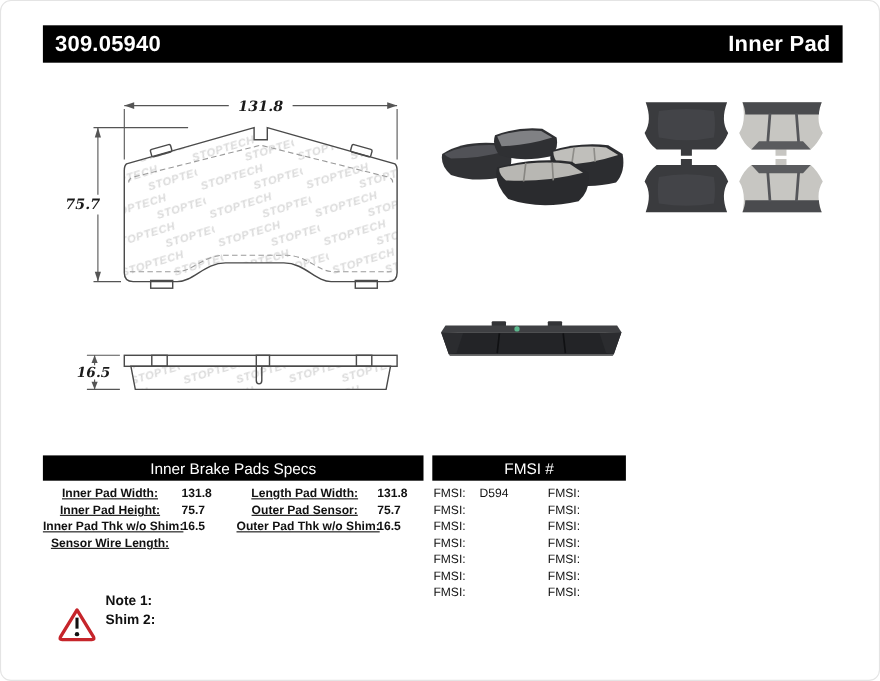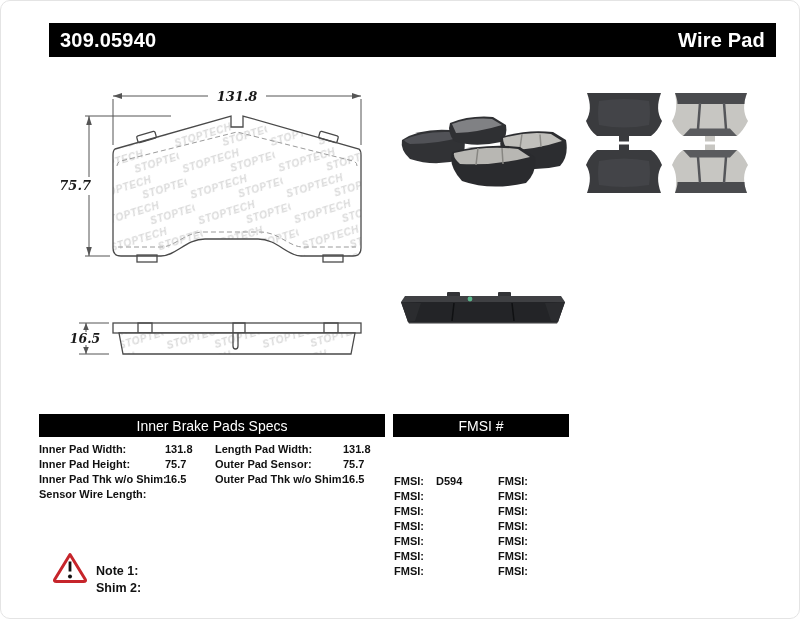--- a/index.html
+++ b/index.html
@@ -11,21 +11,21 @@
   }
   html,body{margin:0;padding:0;background:#ffffff;}
   body{width:800px;height:619px;font-family:"Liberation Sans",sans-serif;}
   .page{
     position:relative;width:798px;height:617px;background:#fff;
     border:1px solid #e4e4e4;border-radius:10px;overflow:hidden;
   }
   .abs{position:absolute;}
   
   .header-bar{
-    left:48px;top:22px;width:727px;height:34px;background:var(--header-bg);
+    left:38px;top:22px;width:727px;height:34px;background:var(--header-bg);
     color:var(--header-text);display:flex;justify-content:space-between;align-items:center;
     padding:0 11px;box-sizing:border-box;font-size:20px;font-weight:700;letter-spacing:0.2px;
   }
   
   .dim-label{font:italic 700 13px "DejaVu Serif",serif;fill:#1a1a1a;}
   .dim-label.small{font-size:12.5px;}
   .wmt{font:italic 700 10px "Liberation Sans",sans-serif;fill:#dadada;letter-spacing:0.6px;}
   .dline{stroke:#555;stroke-width:1;fill:none;}
   .darrow{fill:#555;stroke:none;}
   .outline{stroke:var(--stroke);stroke-width:1.3;fill:none;}
@@ -33,43 +33,43 @@
   
   .thead{
     background:var(--header-bg);color:var(--header-text);height:23px;
     display:flex;align-items:center;justify-content:center;
     font-size:14px;font-weight:400;
   }
   .thead-split{justify-content:space-around;}
   .thead-split span{flex:1;text-align:center;}
   .spec-col{font-size:11px;font-weight:700;color:var(--ink);}
   .spec-row{display:flex;height:15px;line-height:15px;white-space:nowrap;}
-  .spec-row .lbl{width:122px;text-align:left;}
+  .spec-row .lbl{width:122px;text-align:center;text-decoration:underline;}
   .spec-col.outer .spec-row .lbl{width:124px;}
   .spec-row .val{margin-left:4px;text-align:left;}
-  .fmsi-col{font-size:11px;font-weight:700;color:var(--ink);margin-top:32px;}
+  .fmsi-col{font-size:11px;font-weight:400;color:var(--ink);}
   .fmsi-row{display:flex;height:15px;line-height:15px;white-space:nowrap;}
   .fmsi-row .lbl{width:36px;text-align:left;}
   .fmsi-row .val{margin-left:6px;}
   .rel-col{font-size:11px;font-weight:700;color:var(--ink);}
   .rel-row{display:flex;height:15px;line-height:15px;white-space:nowrap;}
   .rel-row .val{margin-left:5px;}
   
   .notes{font-size:12.5px;font-weight:700;color:var(--ink);}
   .note-row{height:17px;line-height:17px;display:flex;}
   .note-row span + span{margin-left:5px;}
 </style>
 </head>
 <body>
 
 <div class="page">
 
   <div class="abs header-bar">
     <span>309.05940</span>
-    <span>Wire Pad</span>
+    <span>Inner Pad</span>
   </div>
 
   <svg class="abs" style="left:60px;top:85px;" width="310" height="180" viewBox="0 0 310 180">
     <defs>
       <pattern id="wm" patternUnits="userSpaceOnUse" width="92" height="27" patternTransform="rotate(-17)">
         <text class="wmt" x="0" y="11">STOPTECH</text>
         <text class="wmt" x="46" y="24">STOPTECH</text>
       </pattern>
     </defs>
 
@@ -291,21 +291,21 @@
         <span class="val"></span>
       </div>
     </div>
 
 
   <svg class="abs" style="left:52px;top:551px;" width="34" height="32" viewBox="0 0 34 32">
     <path d="M 17 2.5 L 32 27 Q 33.5 29.5 30.5 29.5 L 3.5 29.5 Q 0.5 29.5 2 27 Z" fill="#ffffff" stroke="var(--warning)" stroke-width="3" stroke-linejoin="round"></path>
     <rect x="15.6" y="9.5" width="2.8" height="10" fill="#111"></rect>
     <circle cx="17" cy="24.5" r="2" fill="#111"></circle>
   </svg>
-  <div class="abs notes" style="left:95px;top:562px;width:300px;">
+  <div class="abs notes" style="left:95px;top:537px;width:300px;">
 
       <div class="note-row">
         <span>Note 1:</span>
         <span></span>
       </div>
 
       <div class="note-row">
         <span>Shim 2:</span>
         <span></span>
       </div>

